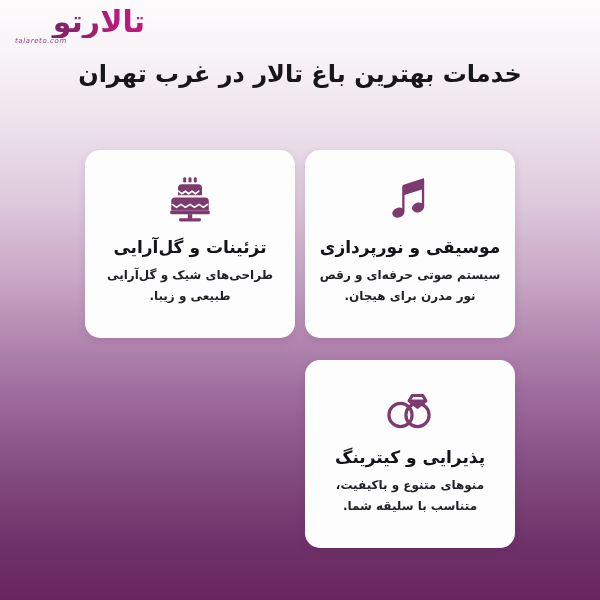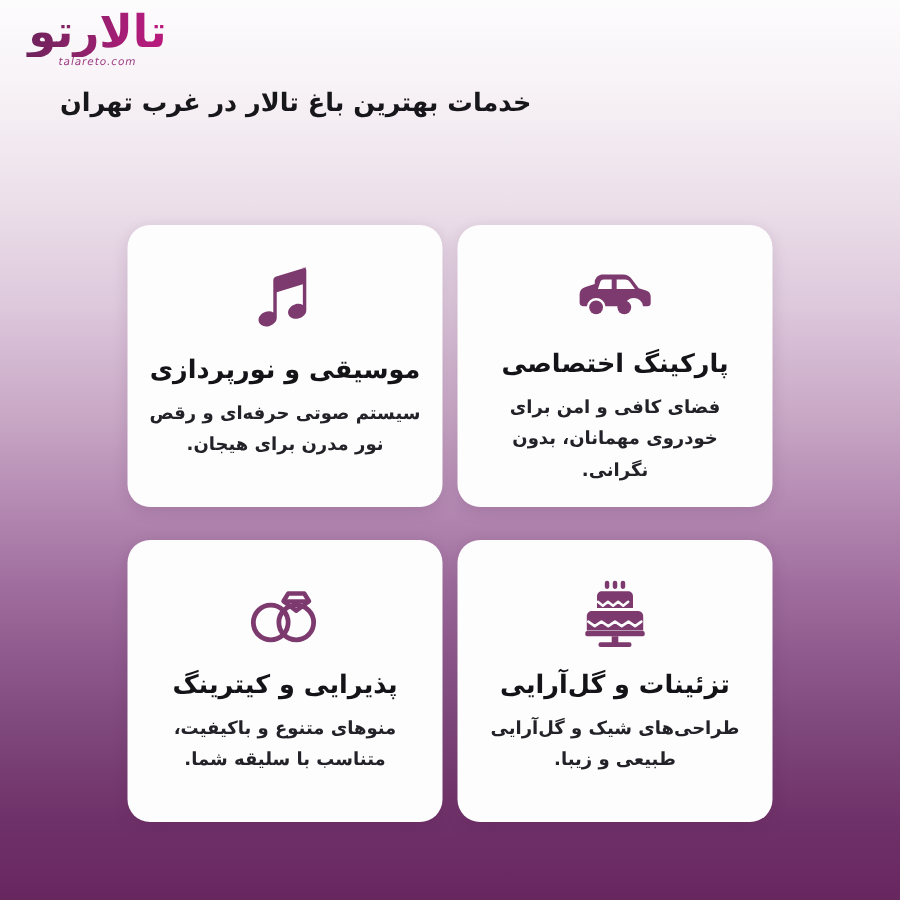--- a/index.html
+++ b/index.html
@@ -32,23 +32,22 @@
         #6f3169 91%,
         #68265f 100%);
     overflow: hidden;
   }
 
   
   .logo {
     position: absolute;
     top: 6px;
     right: auto;
-    left: 0;
+    left: 15px;
     width: 130px;
-    text-align: center;
     direction: rtl;
   }
   .logo-word {
     font-size: 30px;
     font-weight: bold;
     line-height: 1.05;
     letter-spacing: -1px;
     background: linear-gradient(to left, #c4177d 0%, #b01c7b 28%, #8b2268 60%, #5f2355 100%);
     -webkit-background-clip: text;
     background-clip: text;
@@ -65,22 +64,22 @@
     font-family: "DejaVu Sans", "Liberation Sans", sans-serif;
     font-style: italic;
   }
 
   
   .headline {
     position: absolute;
     top: 58px;
     left: 0;
     right: 0;
-    text-align: left;
-    font-size: 17px;
+    text-align: center;
+    font-size: 24px;
     font-weight: bold;
     color: #17161a;
     letter-spacing: -0.2px;
     line-height: 1.35;
     padding: 0 40px;
     box-sizing: border-box;
   }
 
   
   .grid {
@@ -143,31 +142,20 @@
 
   <div class="logo">
     <div class="logo-word">تالارتو</div>
     <div class="logo-tag">talareto.com</div>
   </div>
 
   <div class="headline">خدمات بهترین باغ تالار در غرب تهران</div>
 
   <div class="grid">
 
-    <div class="card">
-      <div class="card-icon">
-        <svg width="50" height="34" viewBox="0 0 50 34" aria-hidden="true">
-          <path fill="#7d3a6e" d="M11.5 7.2C12.4 4.6 14.2 3 17 3h13.2c2.7 0 4.6 1.2 6.2 3.3l4.4 5.9 4.4 1.3c2.4 0.7 3.6 2 3.6 4.3v4.3c0 1.2-0.8 2-2 2h-3.1a6.2 6.2 0 0 0-12.3 0H18.6a6.2 6.2 0 0 0-12.3 0H3.6c-1.3 0-2.2-0.9-2.2-2.2v-5.5c0-2.6 1.3-4.3 3.9-5.1l6.2-1.9zM17.5 6.4c-1.2 0-2 0.6-2.4 1.8l-1.5 4.4h9.2V6.4h-5.3zm8.6 0v6.2h12.2l-3.1-4.2c-0.9-1.3-1.9-2-3.5-2h-5.6z"></path>
-          <circle fill="#7d3a6e" cx="12.4" cy="24.9" r="4.6"></circle>
-          <circle fill="#7d3a6e" cx="31.2" cy="24.9" r="4.6"></circle>
-        </svg>
-      </div>
-      <div class="card-title">پارکینگ اختصاصی</div>
-      <div class="card-desc">فضای کافی و امن برای خودروی مهمانان، بدون نگرانی.</div>
-    </div>
 
     <div class="card">
       <div class="card-icon">
         <svg width="40" height="44" viewBox="0 0 40 44" aria-hidden="true">
           <path fill="#7d3a6e" d="M34.4 1.1 14.2 7.4c-1.3 0.4-2 1.3-2 2.6v21.3c-1.4-0.8-3.2-1-5-0.4-3.3 1-5.4 3.9-4.7 6.5 0.7 2.6 3.9 3.9 7.2 2.9 2.9-0.9 4.9-3.2 4.8-5.6V17.9l17.4-5.4v13.8c-1.4-0.8-3.2-1-5-0.5-3.3 1-5.4 3.9-4.7 6.5 0.7 2.6 3.9 3.9 7.2 2.9 2.9-0.9 4.9-3.2 4.8-5.6V3.2c0-1.5-1.2-2.5-2.8-2.1z"></path>
         </svg>
       </div>
       <div class="card-title">موسیقی و نورپردازی</div>
       <div class="card-desc">سیستم صوتی حرفه‌ای و رقص نور مدرن برای هیجان.</div>
     </div>

